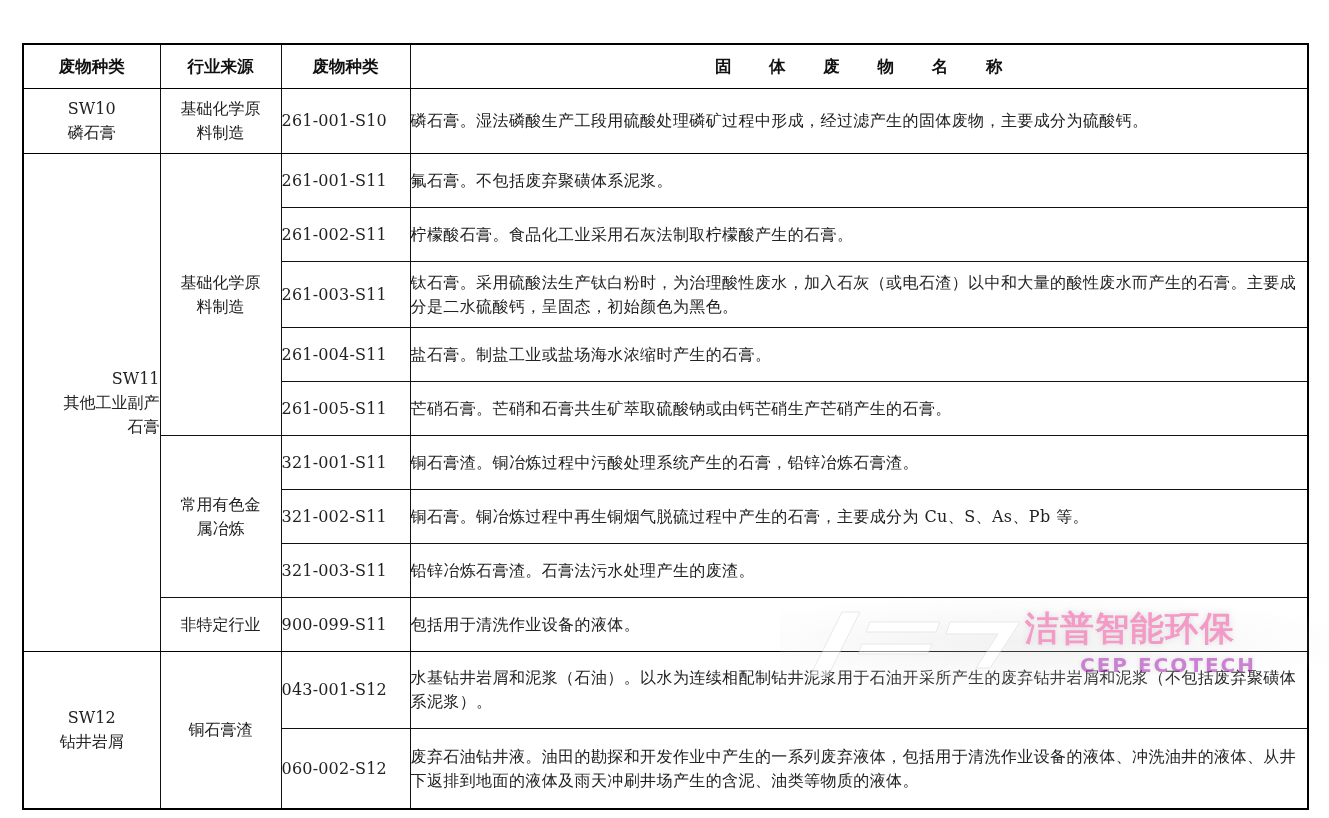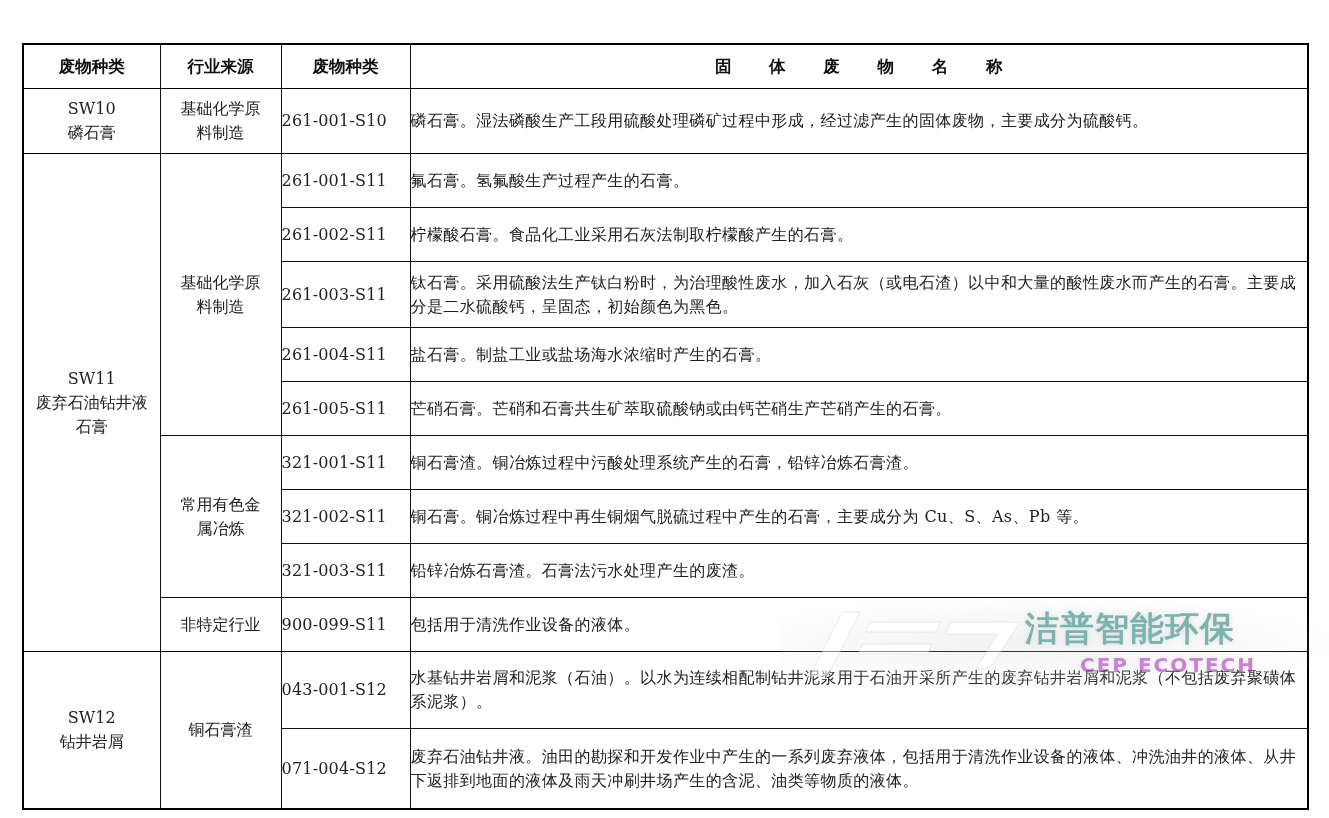--- a/index.html
+++ b/index.html
@@ -96,21 +96,21 @@
       left: 0; top: 0; right: 0; bottom: 0;
       background: radial-gradient(ellipse at 45% 50%, rgba(210,210,210,0.55) 0%, rgba(230,230,230,0.25) 55%, rgba(255,255,255,0) 80%);
     }
     .watermark .brand {
       position: absolute;
       left: 245px;
       top: 8px;
       font-family: "DejaVu Sans", "Liberation Sans", sans-serif;
       font-weight: bold;
       font-size: 34px;
-      color: #0f766e;
+      color: #ec4899;
       letter-spacing: 1px;
       text-shadow: 0 0 6px rgba(180,180,180,0.8);
     }
     .watermark .brand-sub {
       position: absolute;
       left: 300px;
       top: 55px;
       font-family: "DejaVu Sans", "Liberation Sans", sans-serif;
       font-weight: bold;
       font-size: 20px;
@@ -152,31 +152,31 @@
         </td>
         <td class="center source">
           <span class="line">基础化学原</span>
           <span class="line">料制造</span>
         </td>
         <td class="code">261-001-S10</td>
         <td class="desc">磷石膏。湿法磷酸生产工段用硫酸处理磷矿过程中形成，经过滤产生的固体废物，主要成分为硫酸钙。</td>
       </tr>
 
       <tr class="h54">
-        <td class="center category" rowspan="9" style="border-bottom:1.5px solid #000;">
+        <td class="center category" rowspan="9" style="border-bottom:1.5px solid #000;text-align:right;">
           <span class="line">SW11</span>
-          <span class="line">废弃石油钻井液</span>
+          <span class="line">其他工业副产</span>
           <span class="line">石膏</span>
         </td>
         <td class="center source" rowspan="5">
           <span class="line">基础化学原</span>
           <span class="line">料制造</span>
         </td>
         <td class="code">261-001-S11</td>
-        <td class="desc">氟石膏。氢氟酸生产过程产生的石膏。</td>
+        <td class="desc">氟石膏。不包括废弃聚磺体系泥浆。</td>
       </tr>
       <tr class="h54">
         <td class="code">261-002-S11</td>
         <td class="desc">柠檬酸石膏。食品化工业采用石灰法制取柠檬酸产生的石膏。</td>
       </tr>
       <tr class="h66">
         <td class="code">261-003-S11</td>
         <td class="desc">钛石膏。采用硫酸法生产钛白粉时，为治理酸性废水，加入石灰（或电石渣）以中和大量的酸性废水而产生的石膏。主要成分是二水硫酸钙，呈固态，初始颜色为黑色。</td>
       </tr>
       <tr class="h54">
@@ -218,21 +218,21 @@
           <span class="line">SW12</span>
           <span class="line">钻井岩屑</span>
         </td>
         <td class="center source" rowspan="2">
           <span class="line">铜石膏渣</span>
         </td>
         <td class="code">043-001-S12</td>
         <td class="desc">水基钻井岩屑和泥浆（石油）。以水为连续相配制钻井泥浆用于石油开采所产生的废弃钻井岩屑和泥浆（不包括废弃聚磺体系泥浆）。</td>
       </tr>
       <tr class="h80">
-        <td class="code">071-004-S12</td>
+        <td class="code">060-002-S12</td>
         <td class="desc">废弃石油钻井液。油田的勘探和开发作业中产生的一系列废弃液体，包括用于清洗作业设备的液体、冲洗油井的液体、从井下返排到地面的液体及雨天冲刷井场产生的含泥、油类等物质的液体。</td>
       </tr>
     </tbody>
   </table>
 </div>
 
 <div class="watermark">
   <div class="glow"></div>
   <svg width="220" height="70" viewBox="0 0 220 70">
     <polygon points="10,68 42,4 60,4 28,68" fill="#ffffff" stroke="#d6d6d6" stroke-width="1"></polygon>

